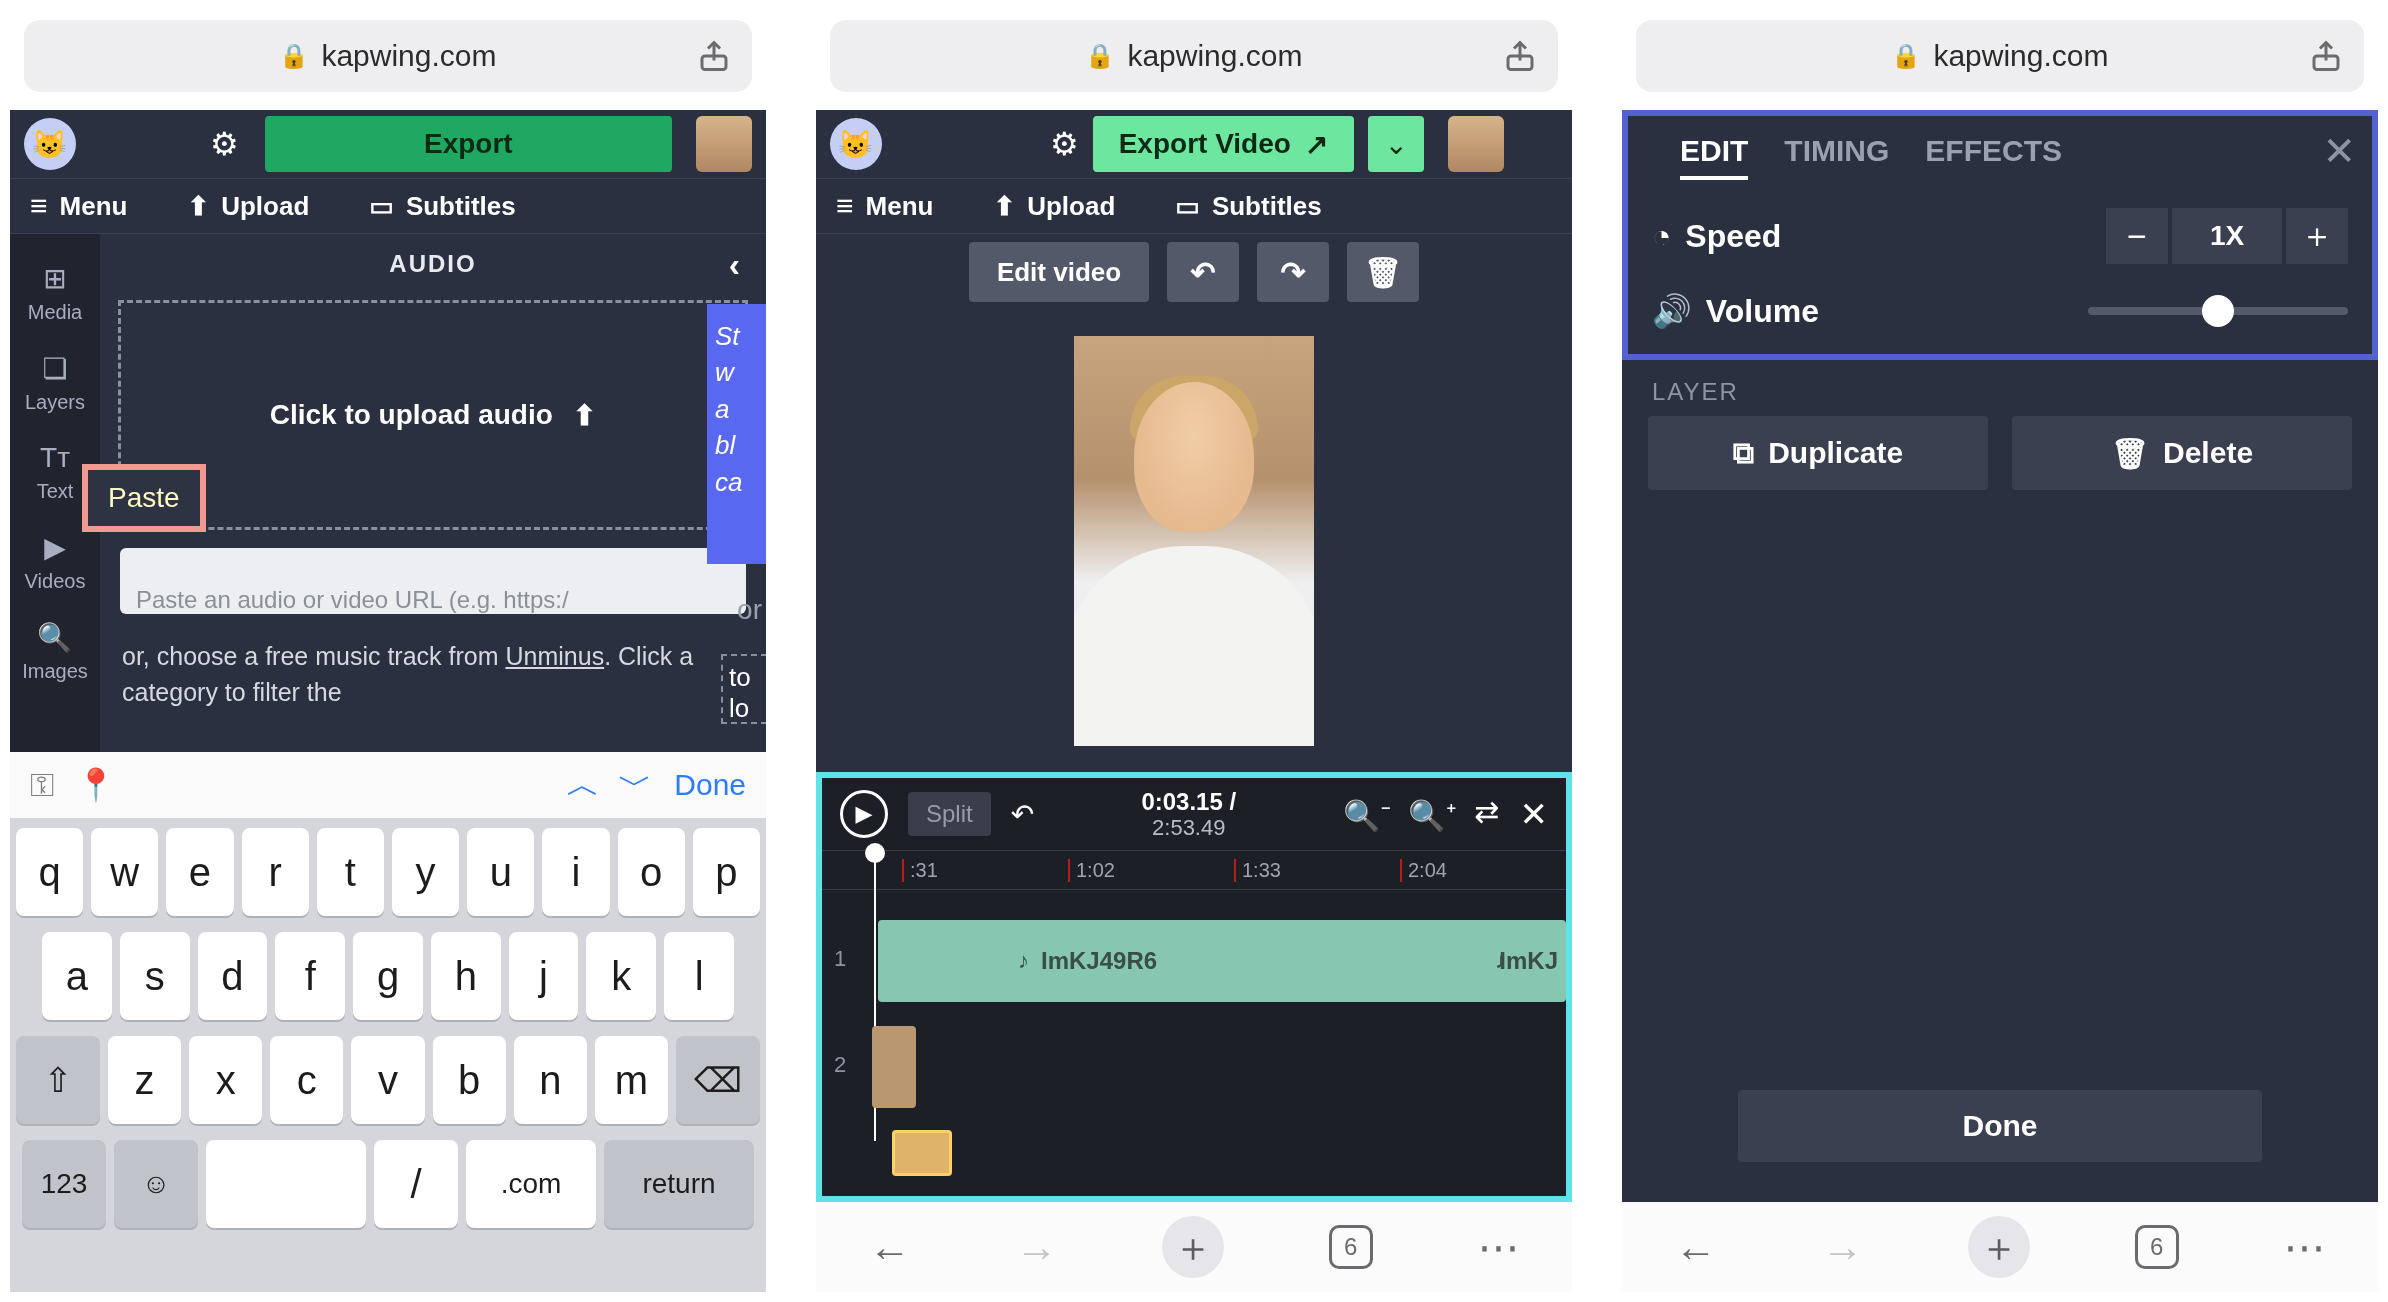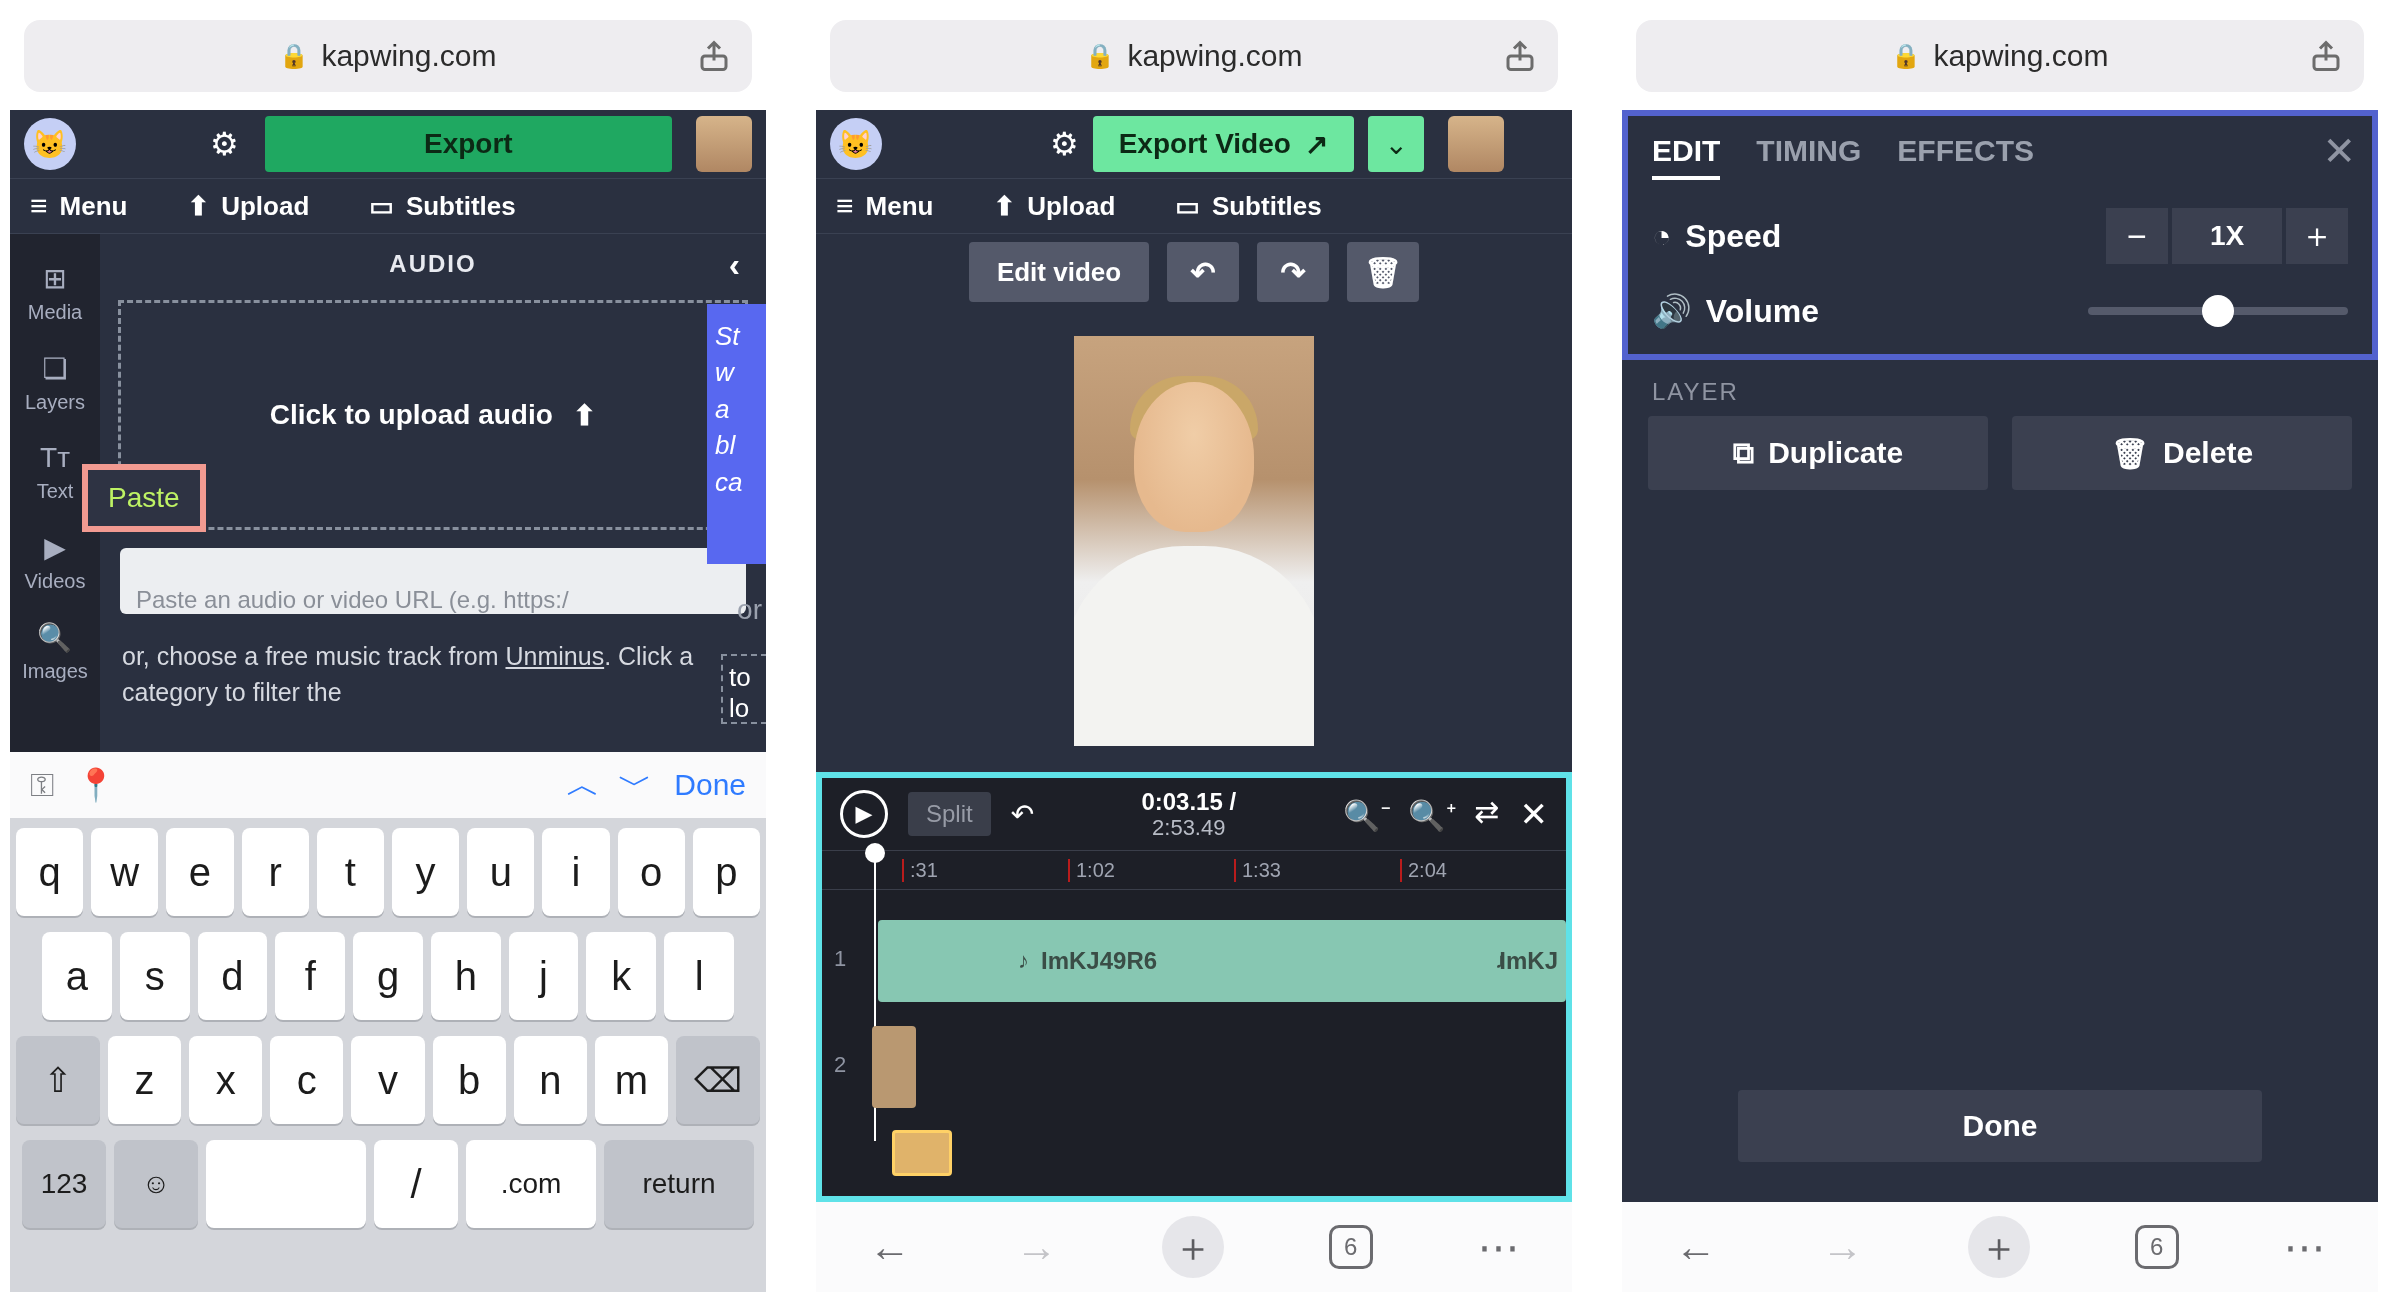--- a/index.html
+++ b/index.html
@@ -103,21 +103,21 @@
   }
   .audio-head .back { position:absolute; right:14px; font-size:34px; color:#fff; cursor:pointer; }
   .upload-box {
     margin:6px 8px 0 8px; height:230px; border:3px dashed #88909e;
     display:flex;align-items:center;justify-content:center;gap:20px;
     color:#fff;font-size:28px;font-weight:600;
   }
   .paste-chip {
     position:absolute; left:-18px; top:230px;
     background:#2e3343; border:6px solid #f29a91; padding:12px 20px;
-    font-size:28px; color:#bef264;
+    font-size:28px; color:#fef9c3;
   }
   .url-input {
     margin:18px 10px 0 10px; height:66px; background:#eceef1; border-radius:6px;
     color:#8a8f98; font-size:24px; display:flex; align-items:flex-end; padding:0 16px;
   }
   .s1-text { margin:24px 12px; color:#d6d9e0; font-size:25px; line-height:1.45; }
   .s1-text .ul { text-decoration: underline; }
   .s1-right-blue {
     position:absolute; right:-1px; top:70px; width:60px; height:260px;
     background:#5868f0; color:#fff; font-size:26px; padding:14px 8px; line-height:1.4;
@@ -247,21 +247,21 @@
   .safari-bar .tabs { width:44px;height:44px;border:3px solid #6b6b6f;border-radius:10px;display:flex;align-items:center;justify-content:center;font-size:24px;color:#6b6b6f;}
 
   
   .s3-body { flex:1; background:#2a3040; padding:0; display:flex; flex-direction:column;}
   .edit-panel {
     border:6px solid #5362ce; margin:0; padding:18px 24px 24px 24px;
     position:relative;
   }
   .s3-close { position:absolute; right:16px; top:12px; font-size:40px; color:#8f94a2; }
   .s3-tabs { display:flex; gap:36px; font-size:30px; font-weight:800; color:#9aa0ad; }
-  .s3-tabs .active { color:#fff; border-bottom:4px solid #fff; padding-bottom:8px;}
+  .s3-tabs .active { color:#fff; border-bottom:4px solid #fff; padding-bottom:8px;margin-left:28px;}
   .s3-row { display:flex; align-items:center; margin-top:28px; gap:16px;}
   .s3-row .lbl { font-size:32px; font-weight:600; color:#fff; flex:1; display:flex; align-items:center; gap:14px;}
   .stepper { display:flex; align-items:center;}
   .stepper .bx { width:62px;height:56px;background:#3b4050; display:flex;align-items:center;justify-content:center;font-size:34px;color:#fff; }
   .stepper .val { width:110px;height:56px;background:#3b4050; margin:0 4px; display:flex;align-items:center;justify-content:center;font-size:28px;font-weight:800;color:#fff;}
   .slider-track {
     flex:0 0 260px; height:8px; background:#555a6b; border-radius:4px; position:relative;
   }
   .slider-thumb { position:absolute; top:-12px; left:44%; width:32px;height:32px;border-radius:50%;background:#fff;}
   .s3-layer { margin:18px 30px 10px 30px; font-size:24px; color:#8f94a2; letter-spacing:2px; }

